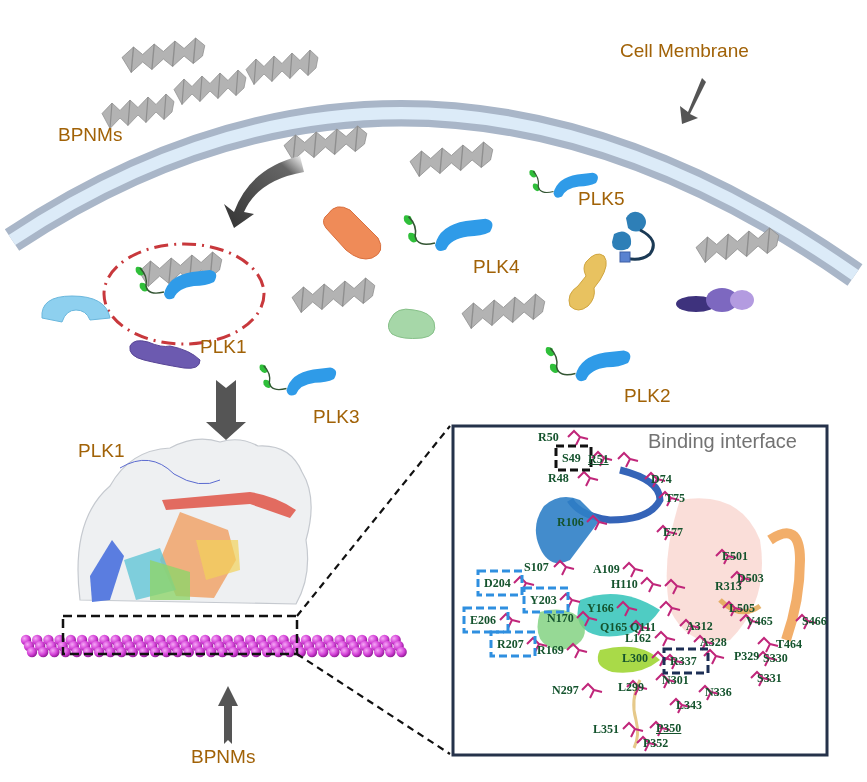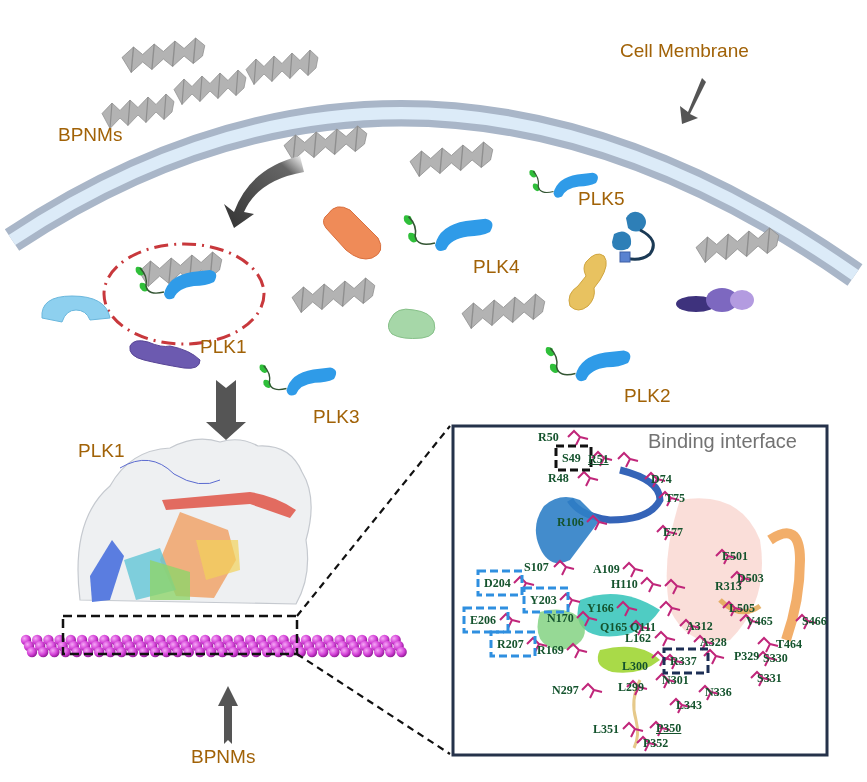--- a/index.html
+++ b/index.html
@@ -333,21 +333,21 @@
     <div class="res" style="left: 802px; top: 615px;">S466</div>
     <div class="res" style="left: 600px; top: 621px;">Q165</div>
     <div class="res" style="left: 686px; top: 620px;">A312</div>
     <div class="res" style="left: 625px; top: 632px;">L162</div>
     <div class="res" style="left: 700px; top: 636px;">A328</div>
     <div class="res" style="left: 764px; top: 638px; margin-left: 12px;">T464</div>
     <div class="res" style="left: 497px; top: 638px; text-align: center;">R207</div>
     <div class="res" style="left: 537px; top: 644px;">R169</div>
     <div class="res" style="left: 710px; top: 650px; padding-left: 24px;">P329</div>
     <div class="res" style="left: 763px; top: 652px;">S330</div>
-    <div class="res" style="left: 622px; top: 652px; margin-top: 8px;">L300</div>
+    <div class="res" style="left: 622px; top: 652px;">L300</div>
     <div class="res" style="left: 670px; top: 655px;">R337</div>
     <div class="res" style="left: 662px; top: 674px;">N301</div>
     <div class="res" style="left: 757px; top: 672px;">S331</div>
     <div class="res" style="left: 552px; top: 684px;">N297</div>
     <div class="res" style="left: 597px; top: 681px; margin-left: 21px;">L299</div>
     <div class="res" style="left: 705px; top: 686px;">N336</div>
     <div class="res" style="left: 676px; top: 699px;">L343</div>
     <div class="res" style="left: 593px; top: 723px;">L351</div>
     <div class="res" style="left: 656px; top: 722px; text-decoration: underline;">P350</div>
     <div class="res" style="left: 643px; top: 737px;">P352</div>

